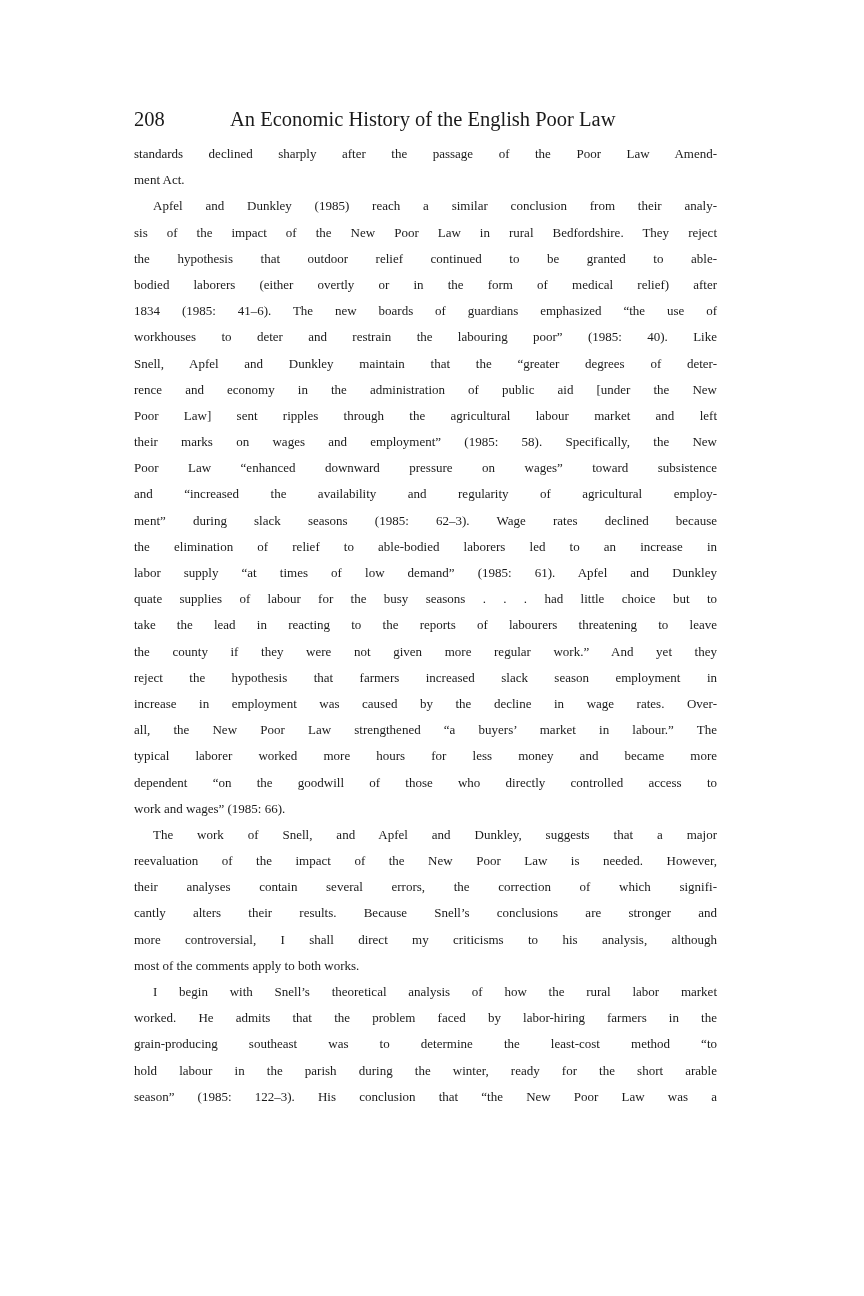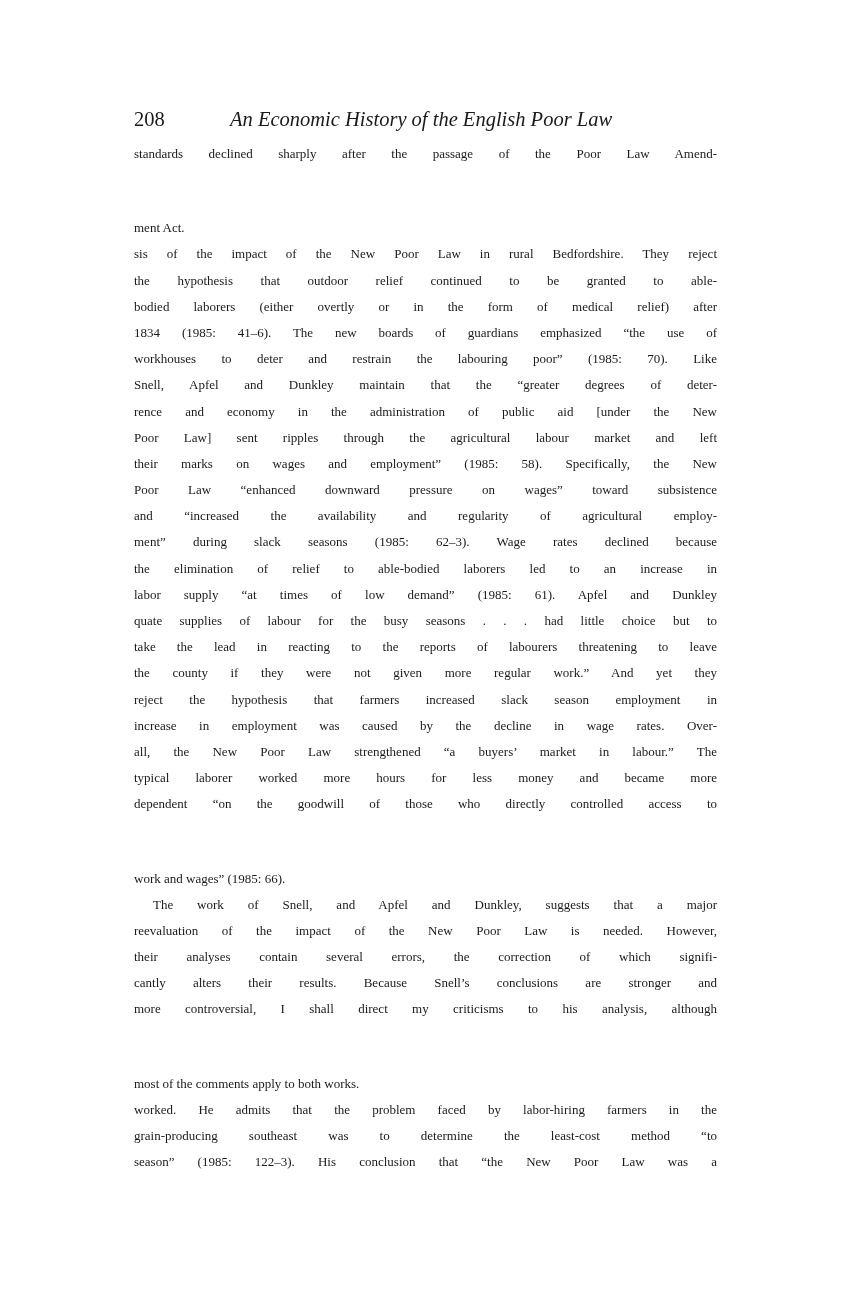--- a/index.html
+++ b/index.html
@@ -7,52 +7,53 @@
   .page {
     position: absolute; left: 0; top: 0; width: 864px; height: 1296px;
     font-family: "Liberation Serif", "DejaVu Serif", serif;
     color: #1a1a1a;
   }
   .running-head {
     position: absolute; left: 134px; top: 106px; width: 584px; height: 26px;
     font-size: 20.5px; line-height: 26px;
   }
   .page-number { position: absolute; left: 0; top: 0; }
-  .running-title { position: absolute; left: 96px; top: 0; font-style: italic; white-space: nowrap; }
+  .running-title { position: absolute; left: 96px; top: 0; white-space: nowrap; }
   .body-text {
     position: absolute; left: 134px; top: 141px; width: 583px;
     font-size: 13px;
   }
   .line {
     display: block; height: 26.2px; line-height: 26.2px;
     white-space: nowrap; overflow: visible;
     text-align: justify; text-align-last: justify;
   }
-  .line.last { text-align-last: left; margin-top: 48px; }
+  .line.last { text-align-last: left; }
   .line.indent { padding-left: 19px; }
 </style>
 </head>
 <body>
 
 <div class="page">
   <div class="running-head">
     <span class="page-number">208</span>
     <span class="running-title">An Economic History of the English Poor Law</span>
   </div>
   <div class="body-text" id="body-text">
       <div class="paragraph">
         <span class="line">standards declined sharply after the passage of the Poor Law Amend-</span>
         <span class="line last">ment Act.</span>
       </div>
       <div class="paragraph">
+        <span class="line indent">Apfel and Dunkley (1985) reach a similar conclusion from their analy-</span>
         <span class="line">sis of the impact of the New Poor Law in rural Bedfordshire. They reject</span>
         <span class="line">the hypothesis that outdoor relief continued to be granted to able-</span>
         <span class="line">bodied laborers (either overtly or in the form of medical relief) after</span>
         <span class="line">1834 (1985: 41–6). The new boards of guardians emphasized “the use of</span>
-        <span class="line">workhouses to deter and restrain the labouring poor” (1985: 70). Like</span>
+        <span class="line">workhouses to deter and restrain the labouring poor” (1985: 40). Like</span>
         <span class="line">Snell, Apfel and Dunkley maintain that the “greater degrees of deter-</span>
         <span class="line">rence and economy in the administration of public aid [under the New</span>
         <span class="line">Poor Law] sent ripples through the agricultural labour market and left</span>
         <span class="line">their marks on wages and employment” (1985: 58). Specifically, the New</span>
         <span class="line">Poor Law “enhanced downward pressure on wages” toward subsistence</span>
         <span class="line">and “increased the availability and regularity of agricultural employ-</span>
         <span class="line">ment” during slack seasons (1985: 62–3). Wage rates declined because</span>
         <span class="line">the elimination of relief to able-bodied laborers led to an increase in</span>
         <span class="line">labor supply “at times of low demand” (1985: 61). Apfel and Dunkley</span>
         <span class="line">quate supplies of labour for the busy seasons . . . had little choice but to</span>
@@ -67,18 +68,20 @@
       </div>
       <div class="paragraph">
         <span class="line indent">The work of Snell, and Apfel and Dunkley, suggests that a major</span>
         <span class="line">reevaluation of the impact of the New Poor Law is needed. However,</span>
         <span class="line">their analyses contain several errors, the correction of which signifi-</span>
         <span class="line">cantly alters their results. Because Snell’s conclusions are stronger and</span>
         <span class="line">more controversial, I shall direct my criticisms to his analysis, although</span>
         <span class="line last">most of the comments apply to both works.</span>
       </div>
       <div class="paragraph">
+        <span class="line indent">I begin with Snell’s theoretical analysis of how the rural labor market</span>
         <span class="line">worked. He admits that the problem faced by labor-hiring farmers in the</span>
         <span class="line">grain-producing southeast was to determine the least-cost method “to</span>
+        <span class="line">hold labour in the parish during the winter, ready for the short arable</span>
         <span class="line">season” (1985: 122–3). His conclusion that “the New Poor Law was a</span>
       </div>
     </div>
 </div>
 
 </body></html>

